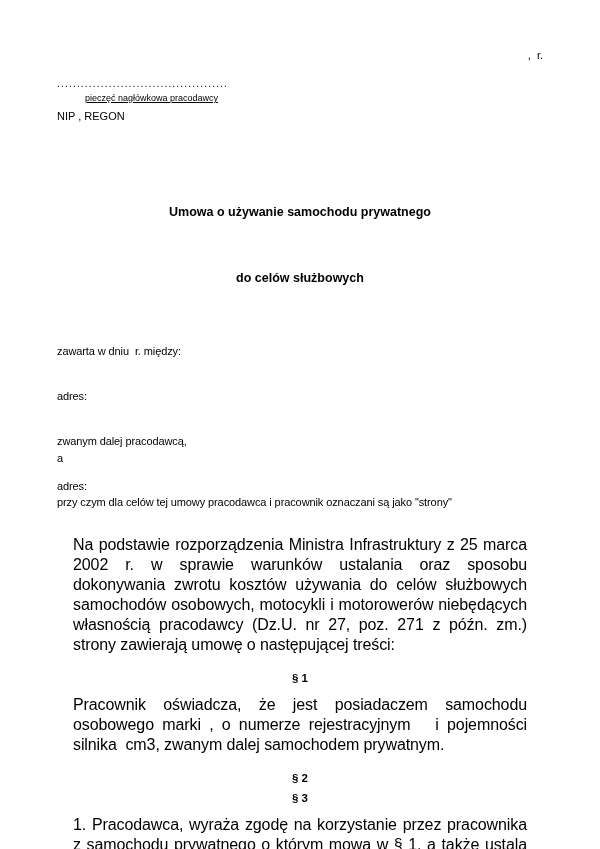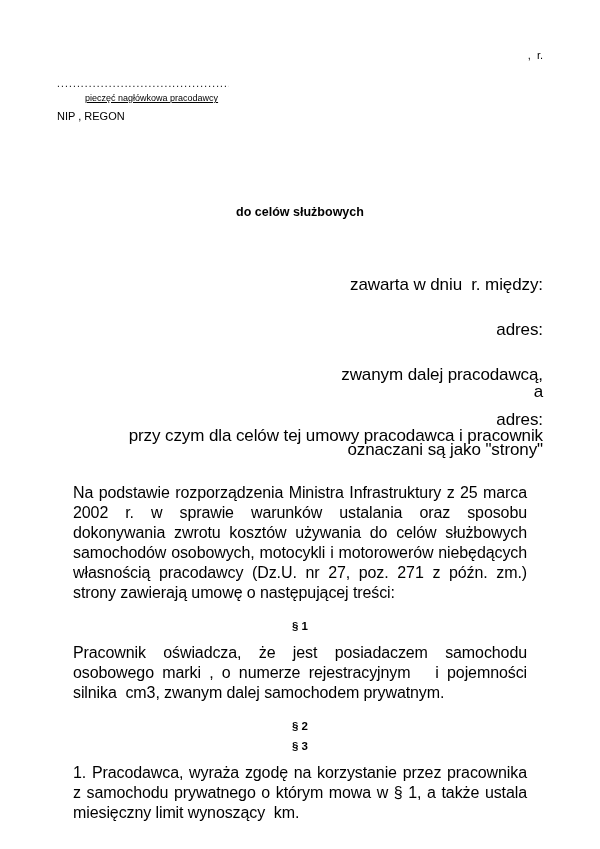--- a/index.html
+++ b/index.html
@@ -51,24 +51,23 @@
     line-height: 14px;
   }
   .title {
     margin-top: 34px;
     text-align: center;
     font-weight: bold;
     font-size: 12.5px;
     line-height: 22px;
   }
   .line {
-    font-size: 17px;
+    font-size: 11px;
     line-height: 14px;
     letter-spacing: -0.1px;
-    text-align: right;
   }
   .zawarta      { margin-top: 11px; }
   .adres1       { margin-top: 31px; }
   .pracodawca   { margin-top: 31px; }
   .litera-a     { margin-top: 3px;  }
   .adres2       { margin-top: 14px; }
   .pracownik    { margin-top: 16px; }
   .przyczym     { margin-top: 2px;  }
   .para {
     margin: 16px;
@@ -94,20 +93,21 @@
 
   <div class="date-line">,  r.</div>
 
   <div class="stamp-dots">........................................................................</div>
 
   <div class="stamp-caption">pieczęć nagłówkowa pracodawcy</div>
 
   <div class="nip-line">NIP , REGON</div>
 
   <div class="title">
+    <div>Umowa o używanie samochodu prywatnego</div>
     <div>do celów służbowych</div>
   </div>
 
   <div class="line zawarta">zawarta w dniu  r. między:</div>
 
   <div class="line adres1">adres:</div>
 
   <div class="line pracodawca">zwanym dalej pracodawcą,</div>
 
   <div class="line litera-a">a</div>

